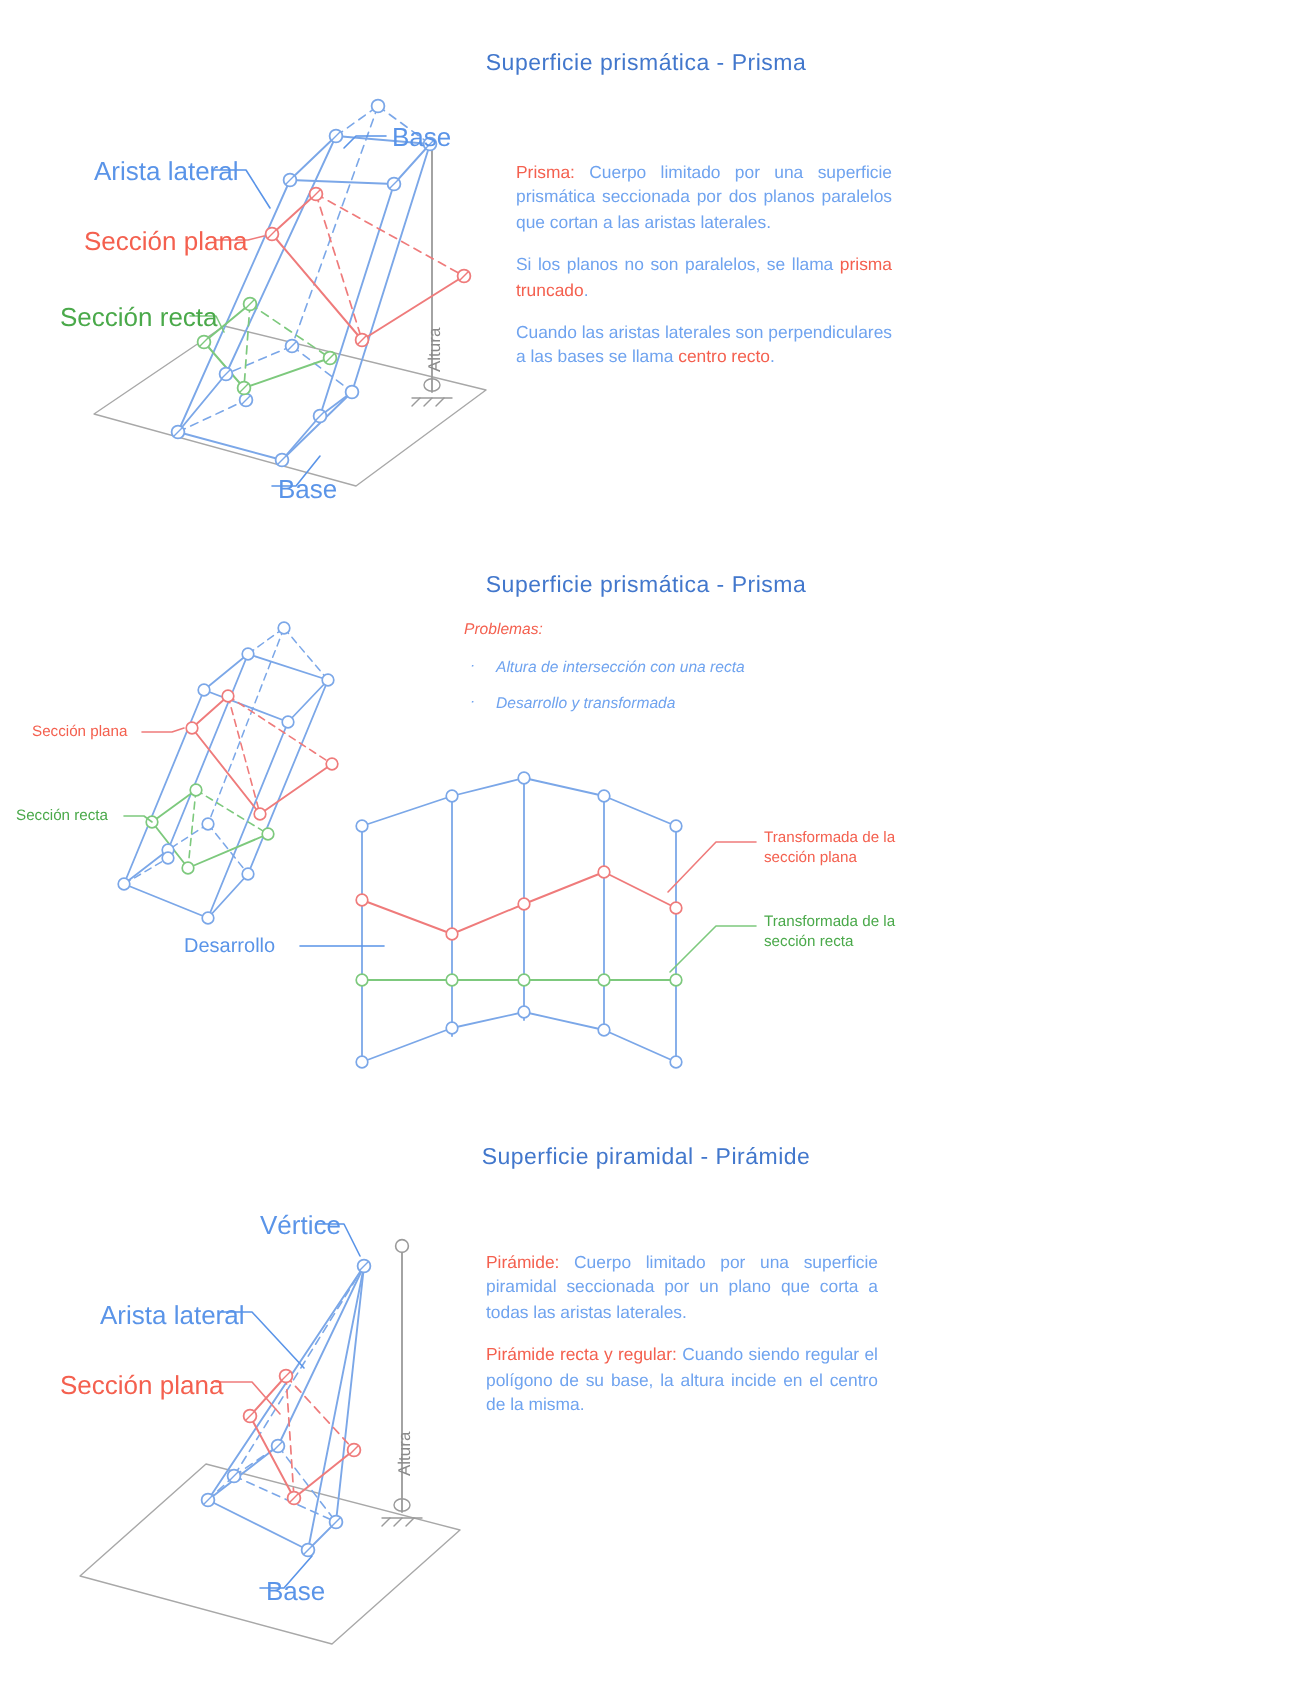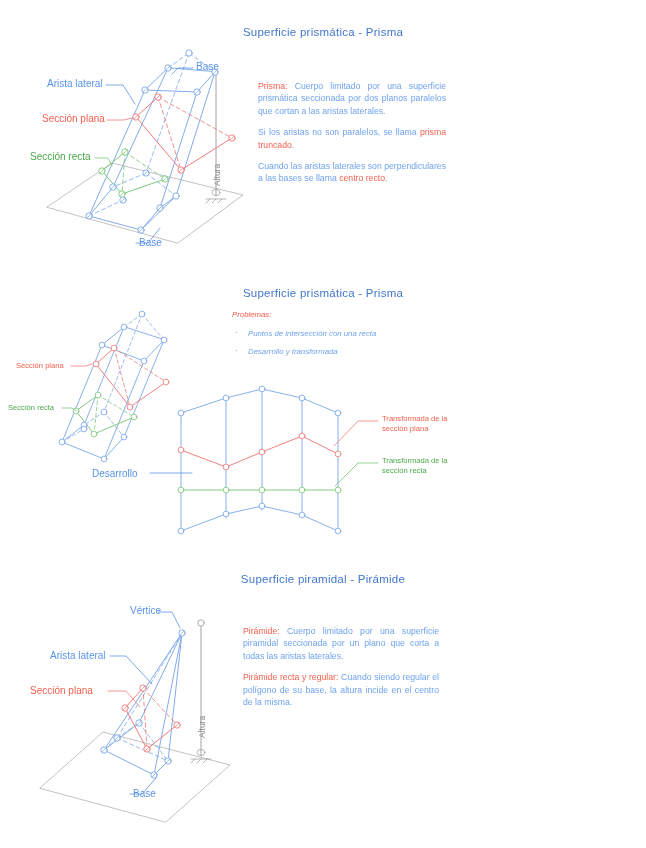--- a/index.html
+++ b/index.html
@@ -34,21 +34,21 @@
   .problist{
     position:absolute;font-size:7.8px;line-height:11px;color:#6fa3ef;font-style:italic;
   }
   .problist .ph{color:#f4604f;margin:0 0 8px 0;font-size:7.8px;}
   .problist ul{list-style:none;margin:0;padding:0;}
   .problist li{margin:0 0 6.5px 0;padding-left:16px;position:relative;}
   .problist li:before{
     content:"·";position:absolute;left:3px;top:-1px;color:#6fa3ef;
   }
 
-  .lbl{position:absolute;white-space:nowrap;font-size:10px;}
+  .lbl{position:absolute;white-space:nowrap;font-size:13px;}
   .lbl.blue{color:#5a94e8;}
   .lbl.red{color:#f4604f;}
   .lbl.green{color:#4aa94a;}
   .lbl.small{font-size:7.6px;line-height:9.6px;white-space:normal;}
 
   .vtext{
     position:absolute;color:#8a8a8a;font-size:8.5px;
     transform:rotate(-90deg);transform-origin:left top;white-space:nowrap;
   }
 </style>
@@ -190,21 +190,21 @@
     <div class="lbl red" style="left:42px;top:113px;">Sección plana</div>
     <div class="lbl green" style="left:30px;top:151px;">Sección recta</div>
     <div class="lbl blue" style="left:139px;top:237px;">Base</div>
     <div class="vtext" style="left:212px;top:186px;">Altura</div>
 
     <div class="textblock" style="left:258px;top:80px;width:188px;">
       <p>
         <span class="hl">Prisma:</span><span> Cuerpo limitado por una superficie prismática seccionada por dos planos paralelos que cortan a las aristas laterales.</span>
       </p>
       <p>
-        <span>Si los aristas no son paralelos, se llama </span><span class="hl">prisma truncado</span><span>.</span>
+        <span>Si los planos no son paralelos, se llama </span><span class="hl">prisma truncado</span><span>.</span>
       </p>
       <p>
         <span>Cuando las aristas laterales son perpendiculares a las bases se llama </span><span class="hl">centro recto</span><span>.</span>
       </p>
     </div>
   </div>
 
   <div class="fig" style="top:278px;height:275px;">
 
     <div class="fig-title" style="top:9px;">Superficie prismática - Prisma</div>
@@ -341,21 +341,21 @@
       <div>sección plana</div>
     </div>
     <div class="lbl green small" style="left:382px;top:178px;width:110px;">
       <div>Transformada de la</div>
       <div>sección recta</div>
     </div>
 
     <div class="problist" style="left:232px;top:31px;width:230px;">
       <p class="ph">Problemas:</p>
       <ul>
-        <li>Puntos de intersección con una recta</li>
+        <li>Altura de intersección con una recta</li>
         <li>Desarrollo y transformada</li>
       </ul>
     </div>
   </div>
 
   <div class="fig" style="top:560px;height:288px;">
 
     <div class="fig-title" style="top:13px;">Superficie piramidal - Pirámide</div>
 
     <div class="svgwrap">

